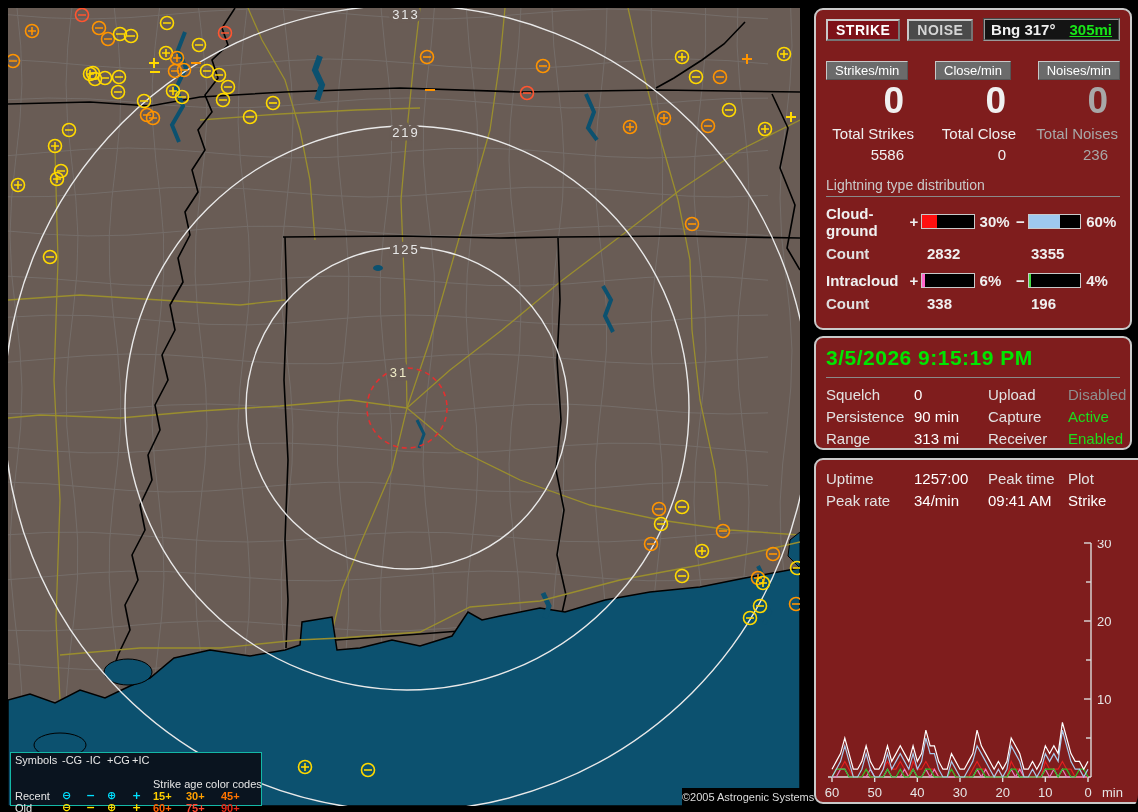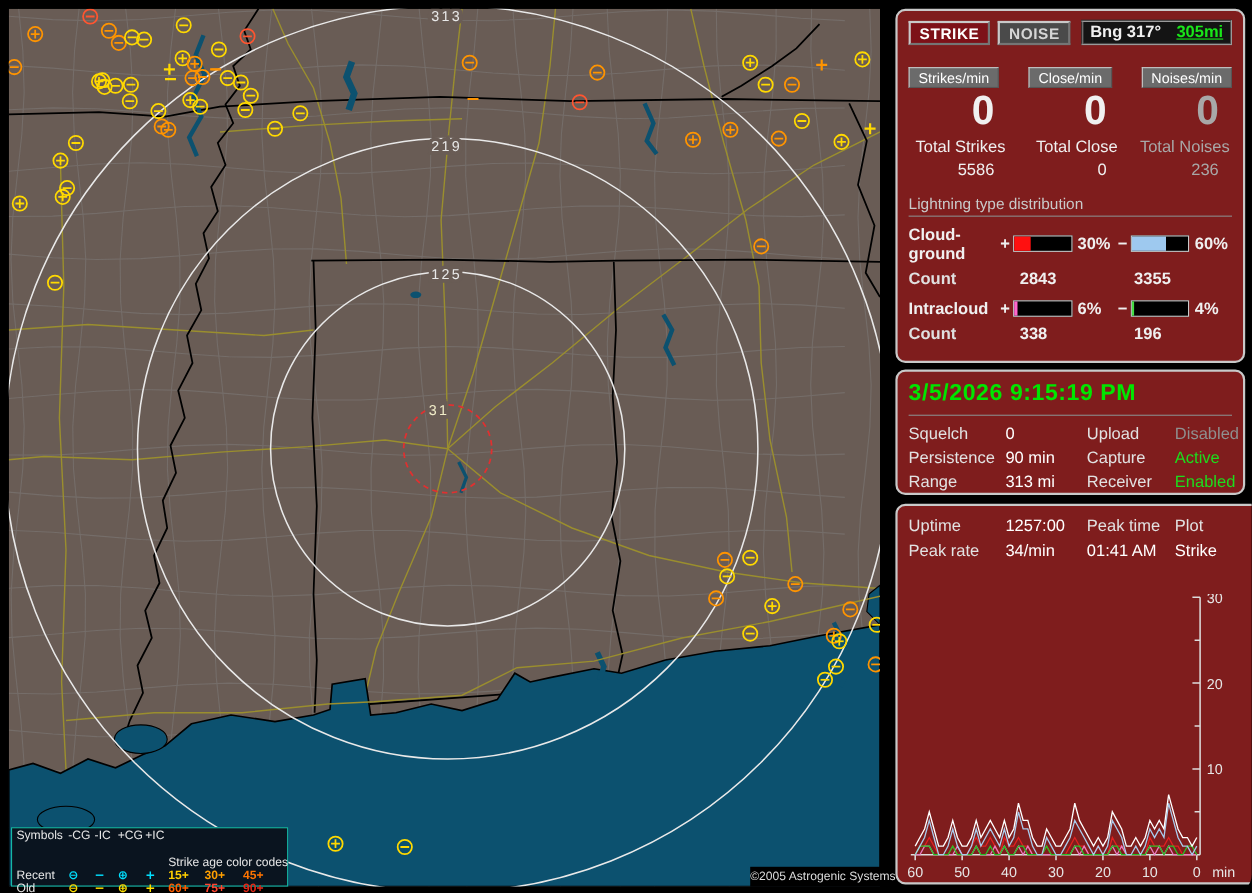--- a/index.html
+++ b/index.html
@@ -534,21 +534,21 @@
         </span>
       <span class="pct">30%</span>
       <span class="sign">−</span>
       <span class="bar">
           <i style="width: 60%; background: rgb(158, 201, 239);"></i>
         </span>
       <span class="pct">60%</span>
     </div>
     <div class="count-row">
       <span class="count-label">Count</span>
-      <span class="count-v1">2843</span>
+      <span class="count-v1">2832</span>
       <span class="count-v2">3355</span>
     </div>
 
     <div class="dist-row">
       <span class="dist-label">Intracloud</span>
       <span class="sign">+</span>
       <span class="bar">
           <i style="width: 6%; background: rgb(255, 102, 204);"></i>
         </span>
       <span class="pct">6%</span>
@@ -584,21 +584,21 @@
   </div>
 
   <div class="panel" id="panel-trend">
     <div class="stats">
       <span class="lbl">Uptime</span>
       <span class="val">1257:00</span>
       <span class="lbl">Peak time</span>
       <span class="lbl">Plot</span>
       <span class="lbl">Peak rate</span>
       <span class="val">34/min</span>
-      <span class="val">01:41 AM</span>
+      <span class="val">09:41 AM</span>
       <span class="val">Strike</span>
     </div>
     <svg id="trend" width="310" height="264" viewBox="0 0 310 264">
         <g stroke="#dcdcdc" stroke-width="1.4" fill="none">
           <line x1="8" y1="237" x2="271" y2="237"></line>
           <line x1="271" y1="3" x2="271" y2="237"></line>
           <line x1="271" y1="198" x2="266" y2="198"></line>
           <line x1="271" y1="120" x2="266" y2="120"></line>
           <line x1="271" y1="42" x2="266" y2="42"></line>
           <line x1="271" y1="159" x2="264" y2="159"></line>

